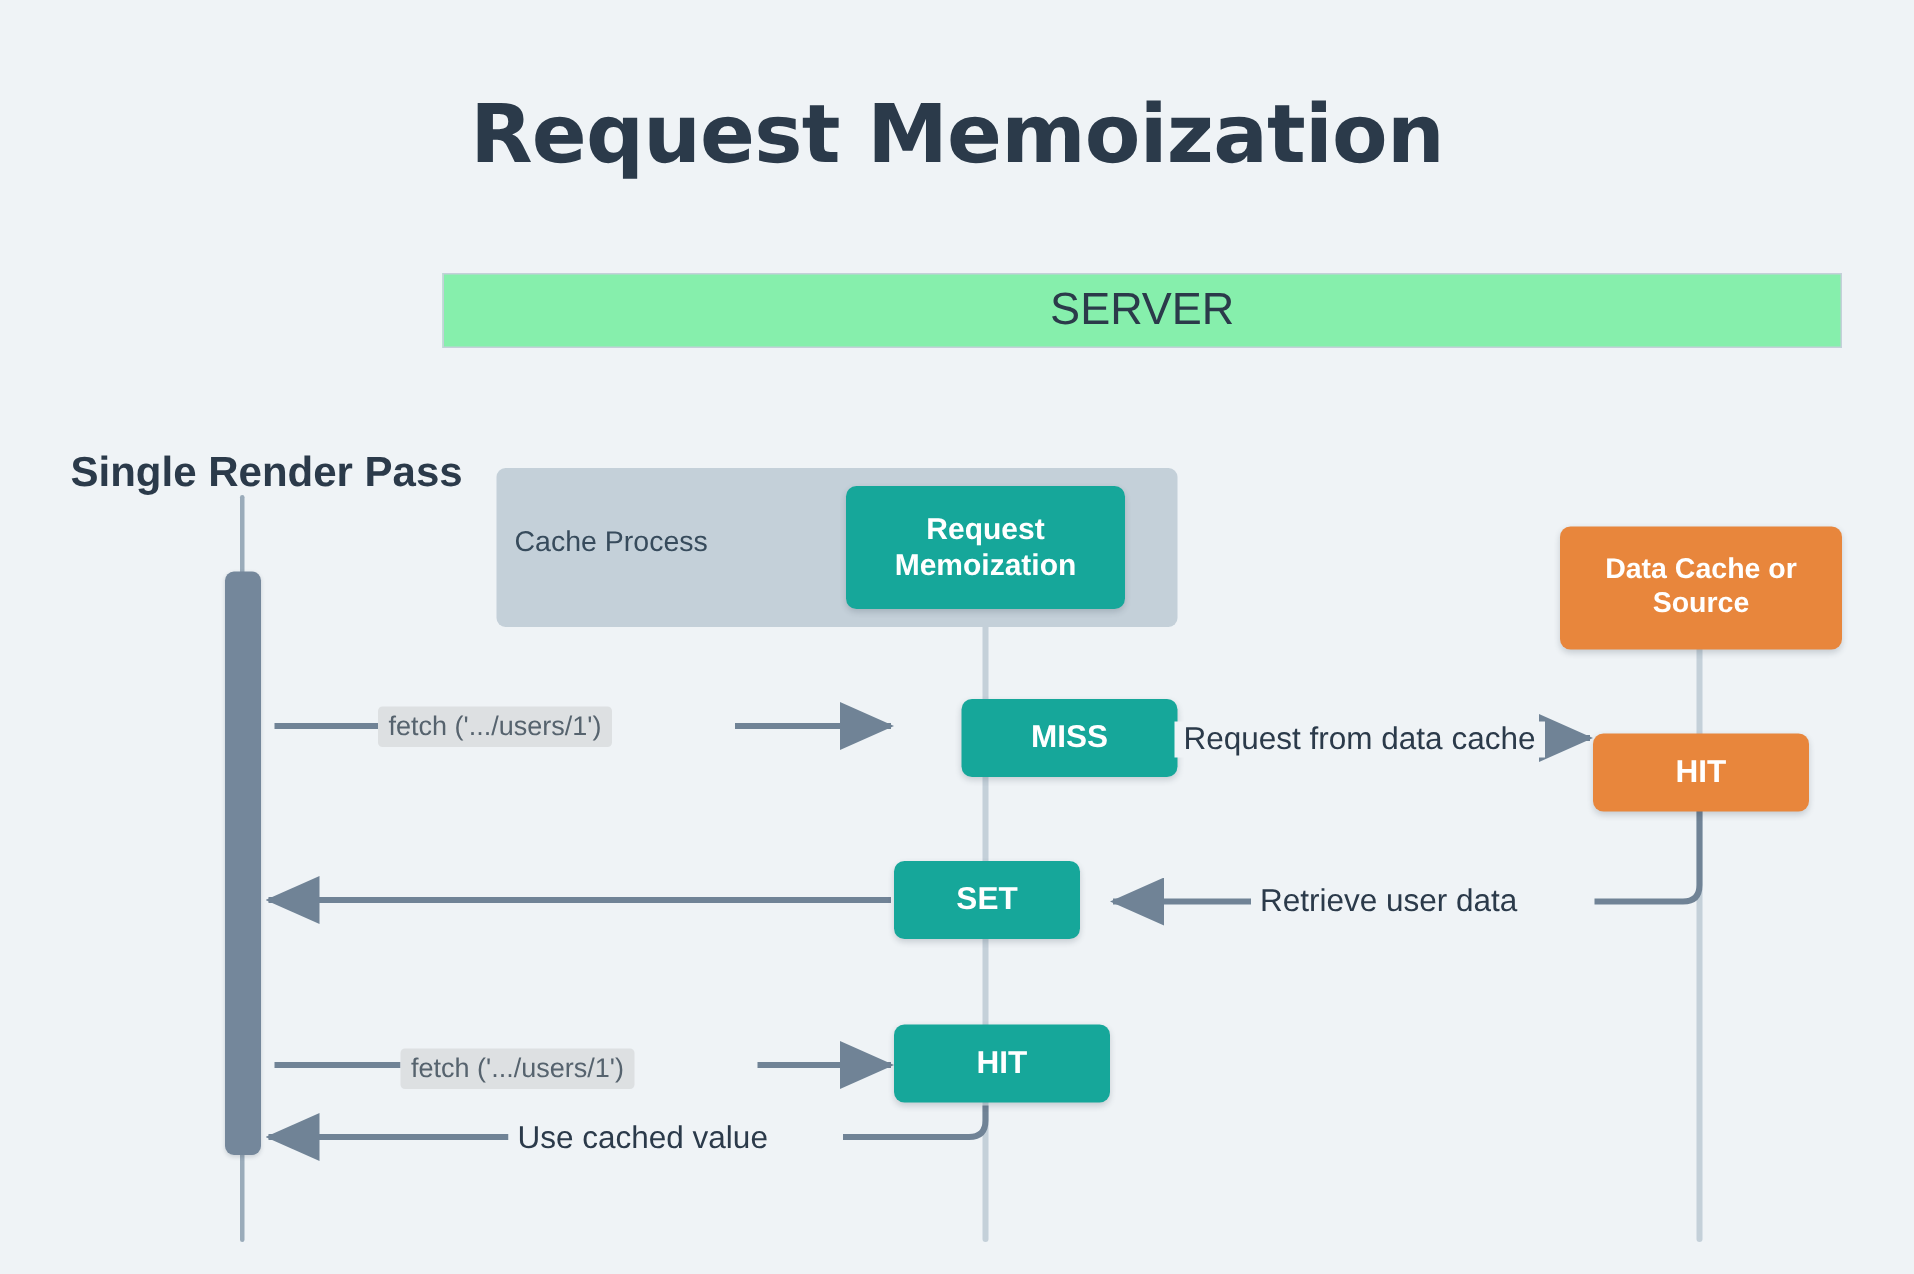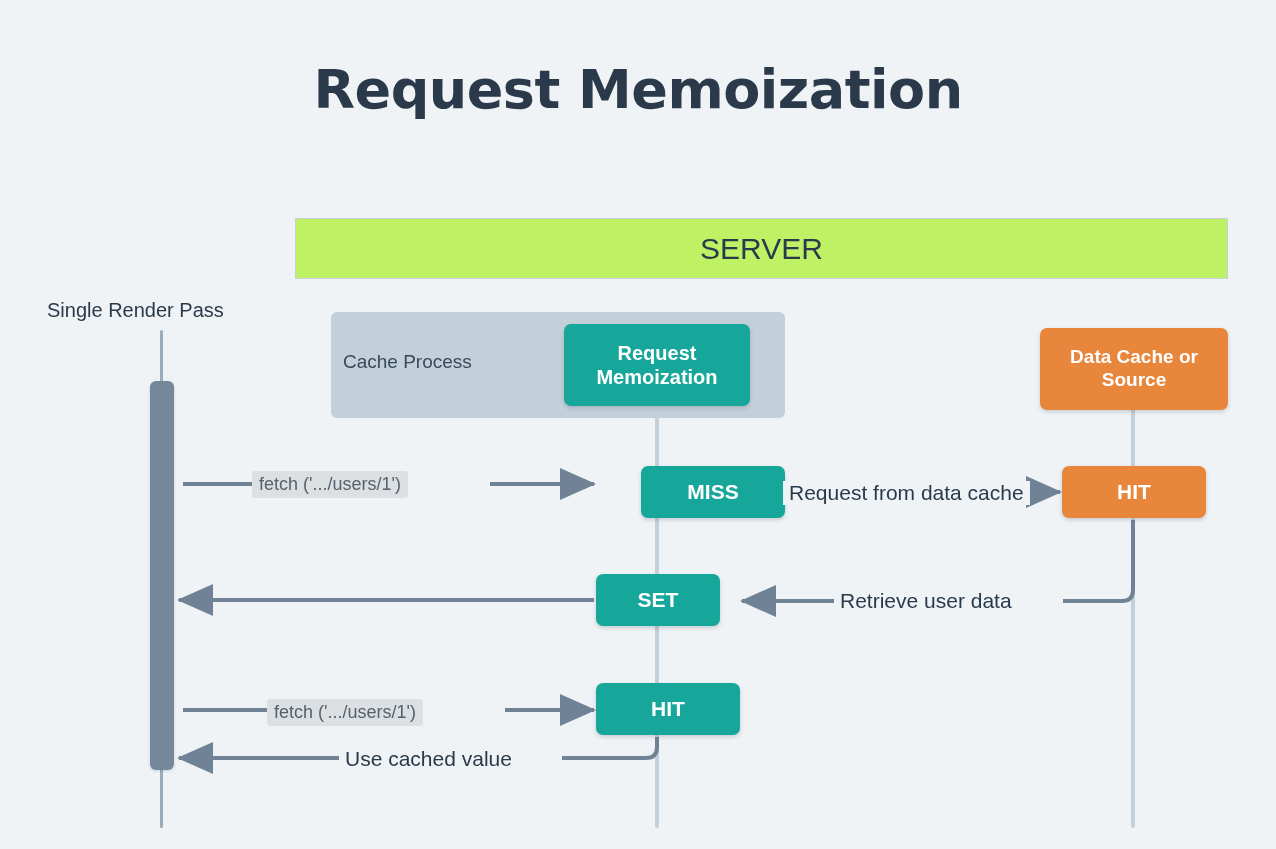--- a/index.html
+++ b/index.html
@@ -29,25 +29,24 @@
     color: #2b3a4a;
     font-family: "DejaVu Sans", sans-serif;
   }
 
   
   #server-box {
     position: absolute;
     left: 295px;
     top: 182px;
     width: 933px;
-    height: 61px;
-    background: #bef264;
+    height: 50px;
+    background: #86efac;
     border: 1px solid #c4d0d9;
     box-sizing: border-box;
-    margin-top: 36px;
   }
   #server-label {
     position: absolute;
     left: 0;
     top: 0;
     width: 100%;
     height: 100%;
     display: flex;
     align-items: center;
     justify-content: center;
@@ -88,23 +87,24 @@
     width: 24px;
     height: 389px;
     background: #74879b;
     border-radius: 6px;
     box-shadow: 0 1px 3px rgba(40,55,70,0.18);
   }
   #render-pass-label {
     position: absolute;
     left: 47px;
     top: 299px;
-    font-size: 20px;
+    font-size: 28px;
     color: #2b3a4a;
     white-space: nowrap;
+    font-weight: bold;
   }
 
   
   #render-process-group {
     position: absolute;
     left: 331px;
     top: 312px;
     width: 454px;
     height: 106px;
     background: #c4d0d9;
@@ -126,21 +126,21 @@
     align-items: center;
     justify-content: center;
     text-align: center;
     color: #ffffff;
     font-weight: bold;
     box-shadow: 0 2px 4px rgba(40,55,70,0.20);
     box-sizing: border-box;
     line-height: 1.2;
   }
   .node.teal { background: #16a79a; }
-  .node.orange { background: #e8863c; }
+  .node.orange { background: #e8863c; margin-top: 23px; }
 
   #node-request-memoization {
     left: 564px;
     top: 324px;
     width: 186px;
     height: 82px;
     font-size: 20px;
   }
   #node-data-cache {
     left: 1040px;

